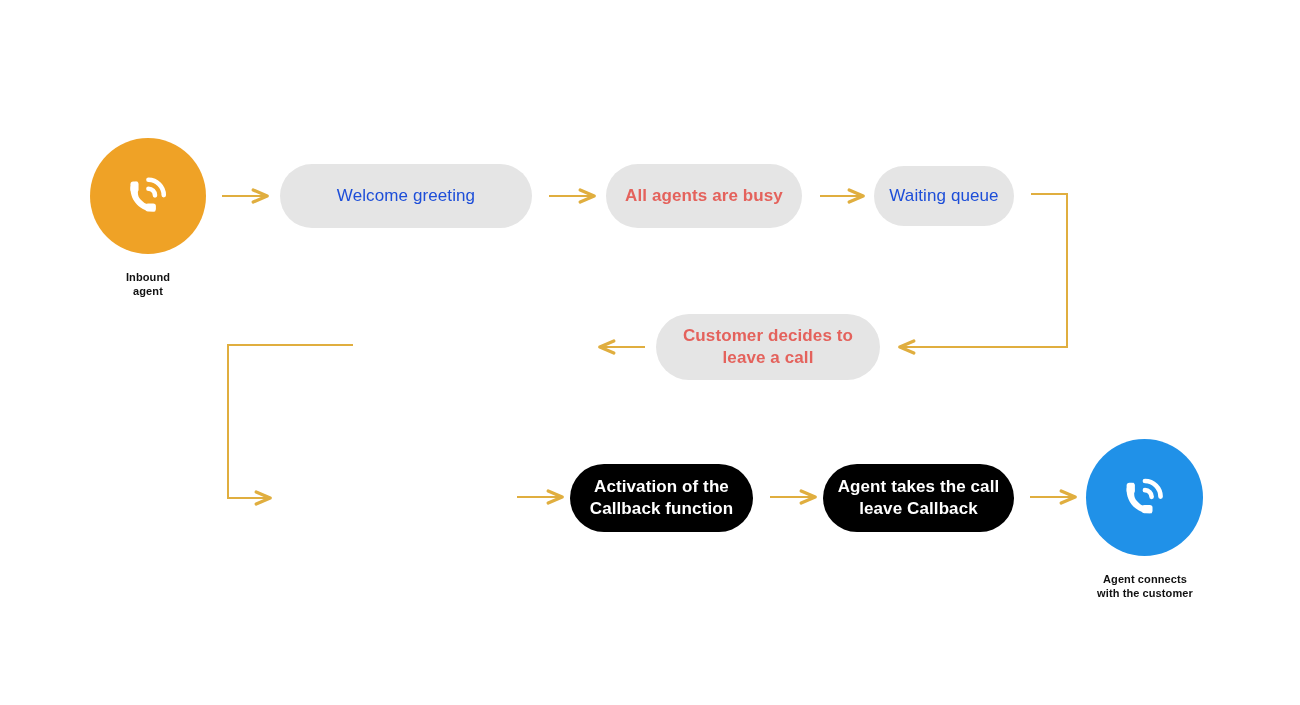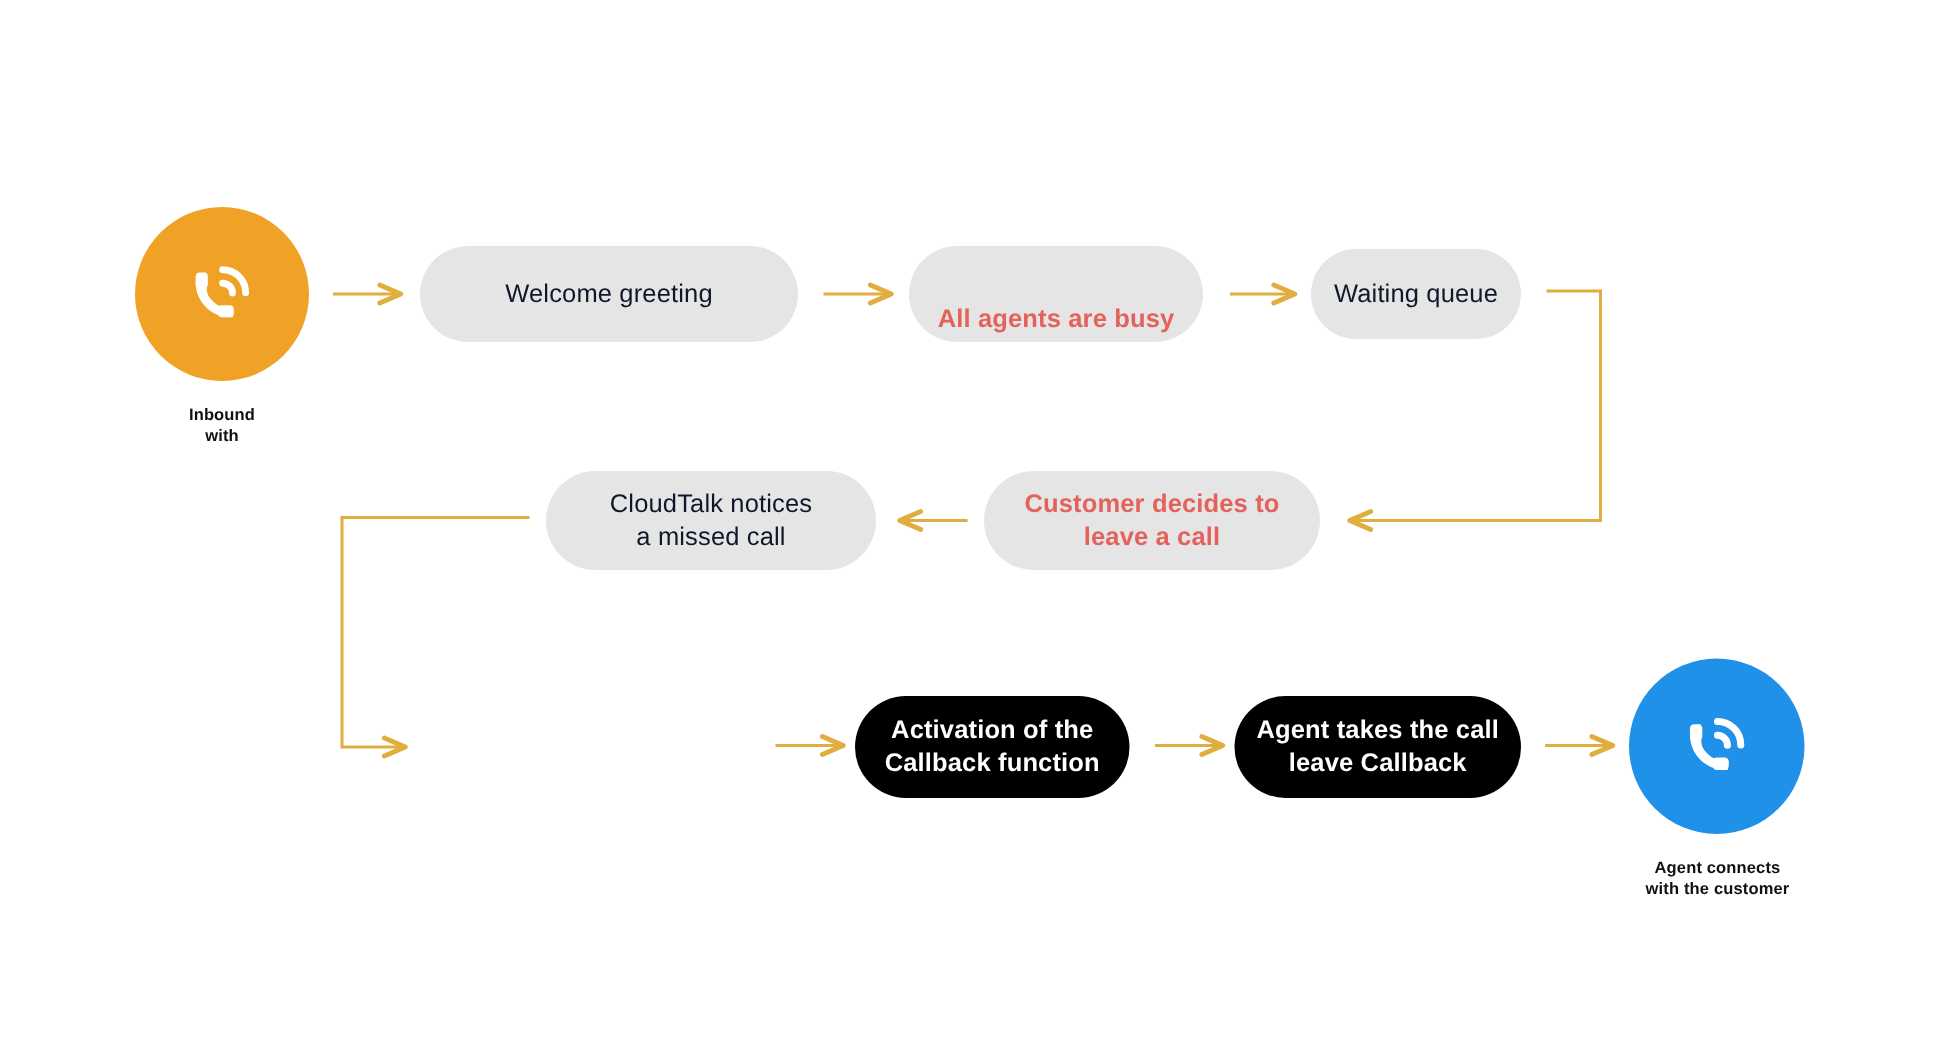--- a/index.html
+++ b/index.html
@@ -27,21 +27,21 @@
     text-align: center;
     border-radius: 999px;
     box-sizing: border-box;
     line-height: 1.28;
     padding: 4px 10px;
   }
   .pill.grey      { background: #e5e5e5; }
   .pill.blue      { background: #000000; }
 
   .txt-plain {
-    color: #0f172a;
+    color: #1d4ed8;
     font-size: 17px;
     font-weight: 400;
     letter-spacing: .1px;
   }
   .txt-red {
     color: #e4625c;
     font-size: 17px;
     font-weight: 700;
     letter-spacing: .1px;
   }
@@ -142,48 +142,42 @@
     <svg width="54" height="54" viewBox="0 0 48 48">
       <path d="M14.6 11.2 C11.2 11.2 8.4 14.0 8.4 17.4 C8.4 28.6 17.6 37.8 28.8 37.8 L30.4 37.8 L30.4 31.6 L25.6 31.6 C23.4 31.6 21.2 30.8 19.6 29.2 L17.4 27.0 C15.8 25.4 15.0 23.2 15.0 21.0 L15.0 16.2 L14.6 16.2 Z" fill="#ffffff"></path>
       <rect x="8.4" y="11.2" width="7.2" height="9.4" rx="2.4" fill="#ffffff"></rect>
       <rect x="21.6" y="30.6" width="9.4" height="7.2" rx="2.4" fill="#ffffff"></rect>
       <path d="M24.4 9.6 A 13.6 13.6 0 0 1 38.0 23.2" fill="none" stroke="#ffffff" stroke-width="4.1" stroke-linecap="round"></path>
       <path d="M24.4 17.6 A 5.8 5.8 0 0 1 30.2 23.4" fill="none" stroke="#ffffff" stroke-width="4.1" stroke-linecap="round"></path>
     </svg>
   </div>
   <div class="endpoint-label" style="left:58px; top:270px; width:180px;">
     <span>Inbound</span><br>
-    <span>with</span>
+    <span>agent</span>
   </div>
 
   <div class="pill grey" style="left:280px; top:164px; width:252px; height:64px;">
     <span class="txt-plain">Welcome greeting</span>
   </div>
 
-  <div class="pill grey" style="left:606px; top:164px; width:196px; height:64px;align-items:flex-end;">
+  <div class="pill grey" style="left:606px; top:164px; width:196px; height:64px;">
     <span class="txt-red">All agents are busy</span>
   </div>
 
   <div class="pill grey" style="left:874px; top:166px; width:140px; height:60px;">
     <span class="txt-plain">Waiting queue</span>
   </div>
 
   <div class="pill grey" style="left:656px; top:314px; width:224px; height:66px;align-items:center;">
     <span class="txt-red">
       <span>Customer decides to</span><br>
       <span>leave a call</span>
     </span>
   </div>
 
-  <div class="pill grey" style="left:364px; top:314px; width:220px; height:66px;">
-    <span class="txt-plain">
-      <span>CloudTalk notices</span><br>
-      <span>a missed call</span>
-    </span>
-  </div>
 
 
   <div class="pill blue" style="left:570px; top:464px; width:183px; height:68px;">
     <span class="txt-white">
       <span>Activation of the</span><br>
       <span>Callback function</span>
     </span>
   </div>
 
   <div class="pill blue" style="left:823px; top:464px; width:191px; height:68px;">

